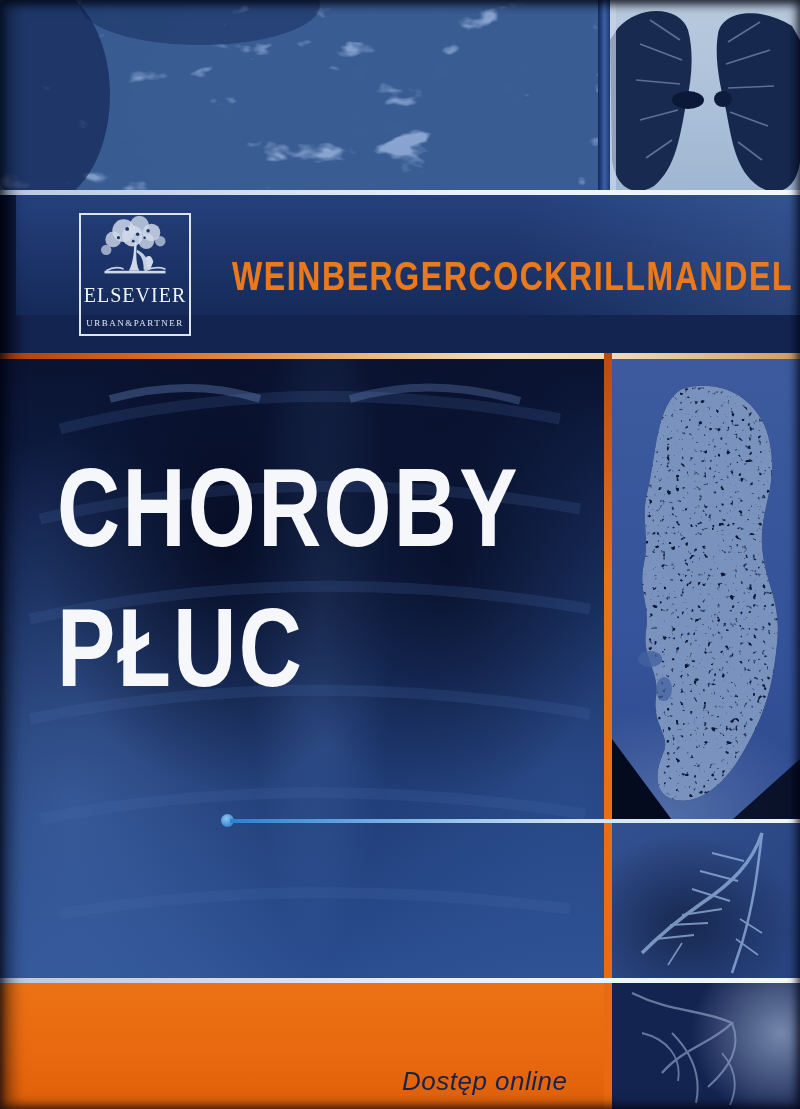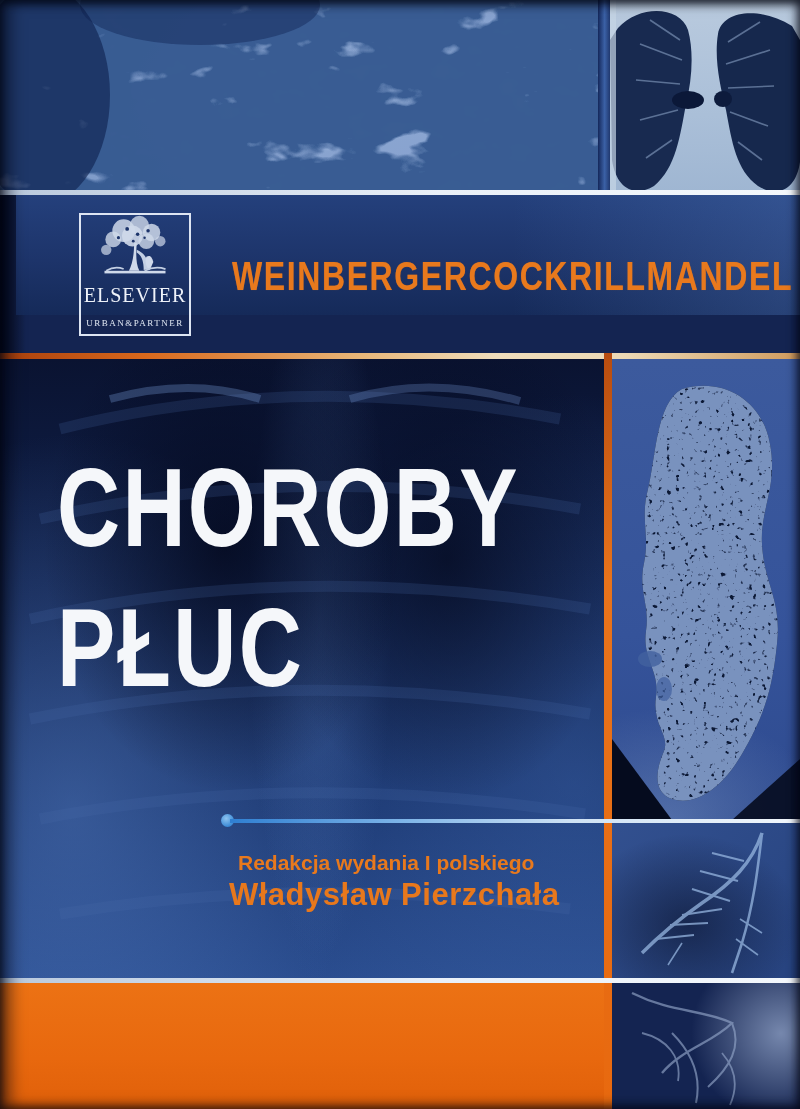--- a/index.html
+++ b/index.html
@@ -256,22 +256,21 @@
       <radialGradient id="gl" cx="85%" cy="40%" r="70%">
         <stop offset="0%" stop-color="#8ea0c4" stop-opacity=".8"></stop>
         <stop offset="100%" stop-color="#8ea0c4" stop-opacity="0"></stop>
       </radialGradient>
       <rect x="60" y="0" width="128" height="126" fill="url(#gl)"></rect>
     </svg>
   </div>
 
   <div class="abs dot"></div>
   <div class="abs dot-line"></div>
-  <div class="abs edition-note">Redakcja wydania I polskiego</div>
-  <div class="abs editor-name">Władysław Pierzchała</div>
 
   <div class="abs hline hline3"></div>
 
   <div class="abs bottom-band"></div>
+  <div class="abs access-note">Dostęp online</div>
 
   <div class="spine"></div>
   <div class="vignette"></div>
 </div>
 
 </body></html>

